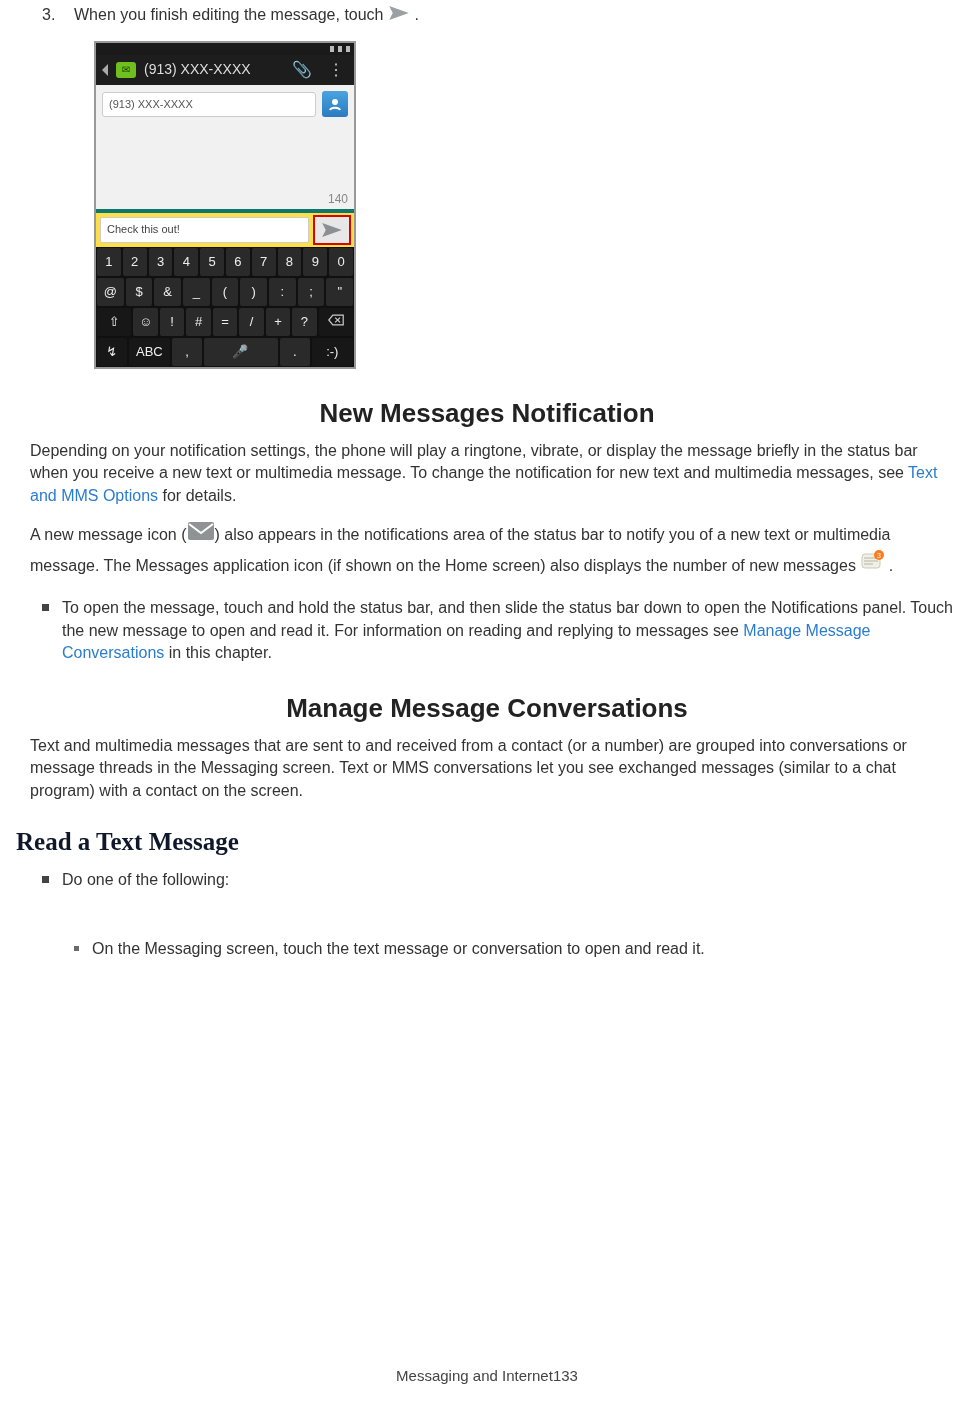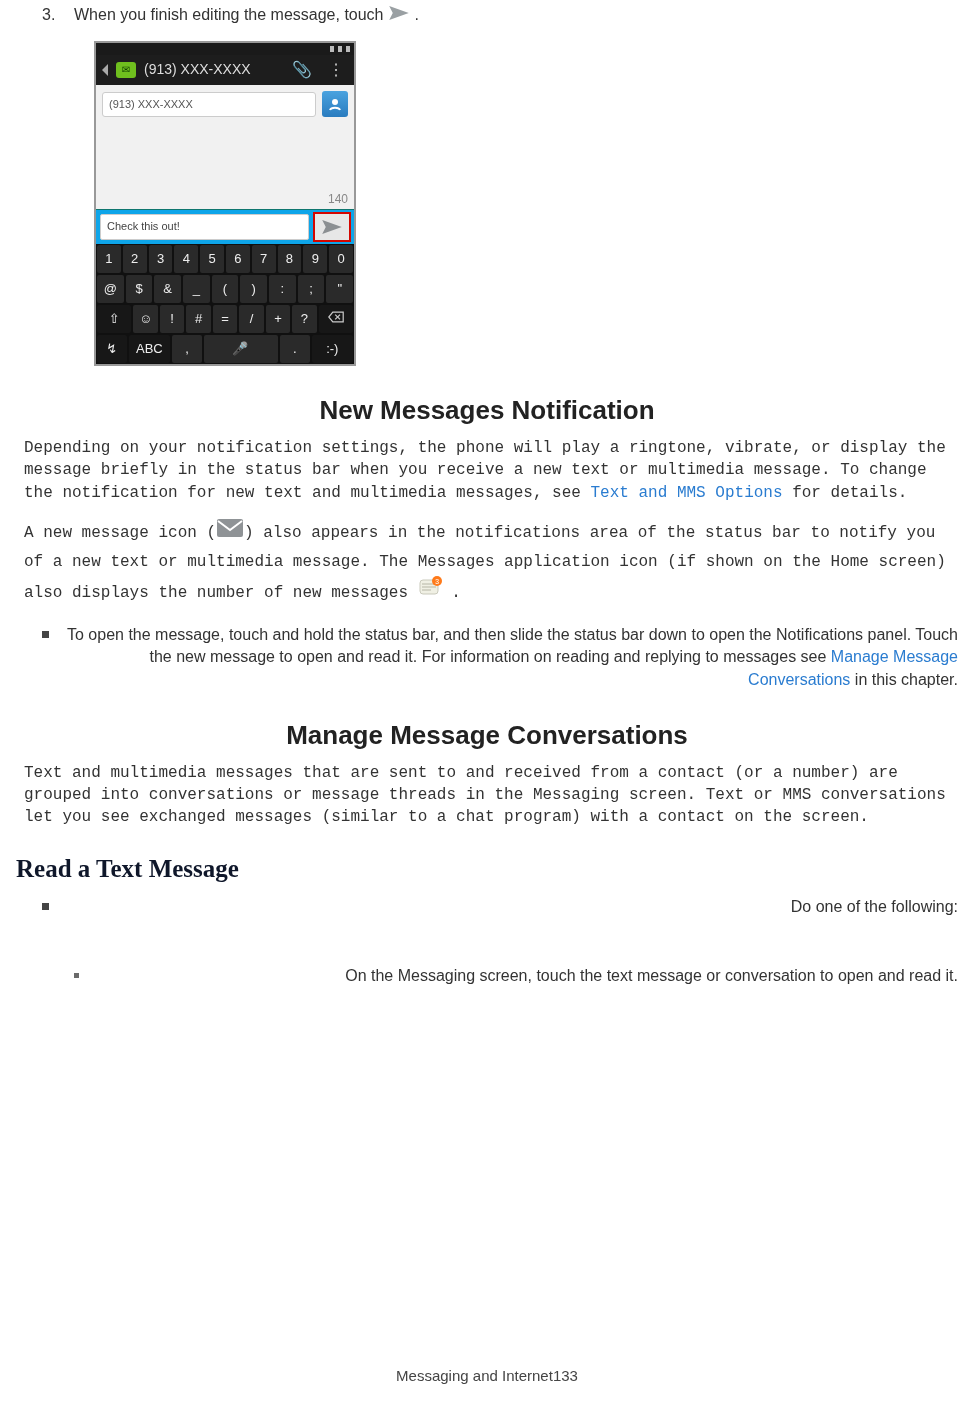--- a/index.html
+++ b/index.html
@@ -100,22 +100,22 @@
     width: 26px; height: 26px; border-radius: 3px;
     background: linear-gradient(#4aa3df,#2a7cbf);
     display: flex; align-items: center; justify-content: center;
   }
   .ps-blank { background: #f1f1f1; height: 86px; position: relative; }
   .ps-counter {
     position: absolute; right: 6px; bottom: 2px;
     color: #888; font-size: 12px;
   }
   .ps-input {
-    background: #0ea5e9;
-    border-top: 1px solid #0f766e;
+    background: #fde047;
+    border-top: 4px solid #0f766e;
     display: flex;
     align-items: stretch;
   }
   .ps-input-text {
     flex: 1;
     background: #fff;
     border: 1px solid #ccc;
     border-radius: 2px;
     margin: 4px;
     padding: 4px 6px;
@@ -158,28 +158,27 @@
     margin: 26px 0 8px 0;
     text-align: center;
   }
   h3 {
     font-family: Liberation Serif, serif;
     font-weight: bold;
     font-size: 25px;
     color: #0f172a;
     margin: 22px 0 10px 0;
   }
-  p { margin: 0 0 14px 8px; font-family: Liberation Mono, monospace; }
+  p { margin: 0 0 14px 14px; }
   a.link { color: #2a7cd0; text-decoration: none; }
 
   ul.sq {
     list-style: none;
     padding-left: 44px;
     margin: 10px 0 14px 0;
-    text-align: right;
   }
   ul.sq > li {
     position: relative;
     padding-left: 2px;
     margin-bottom: 14px;
   }
   ul.sq > li::before {
     content: "";
     position: absolute;
     left: -18px;

